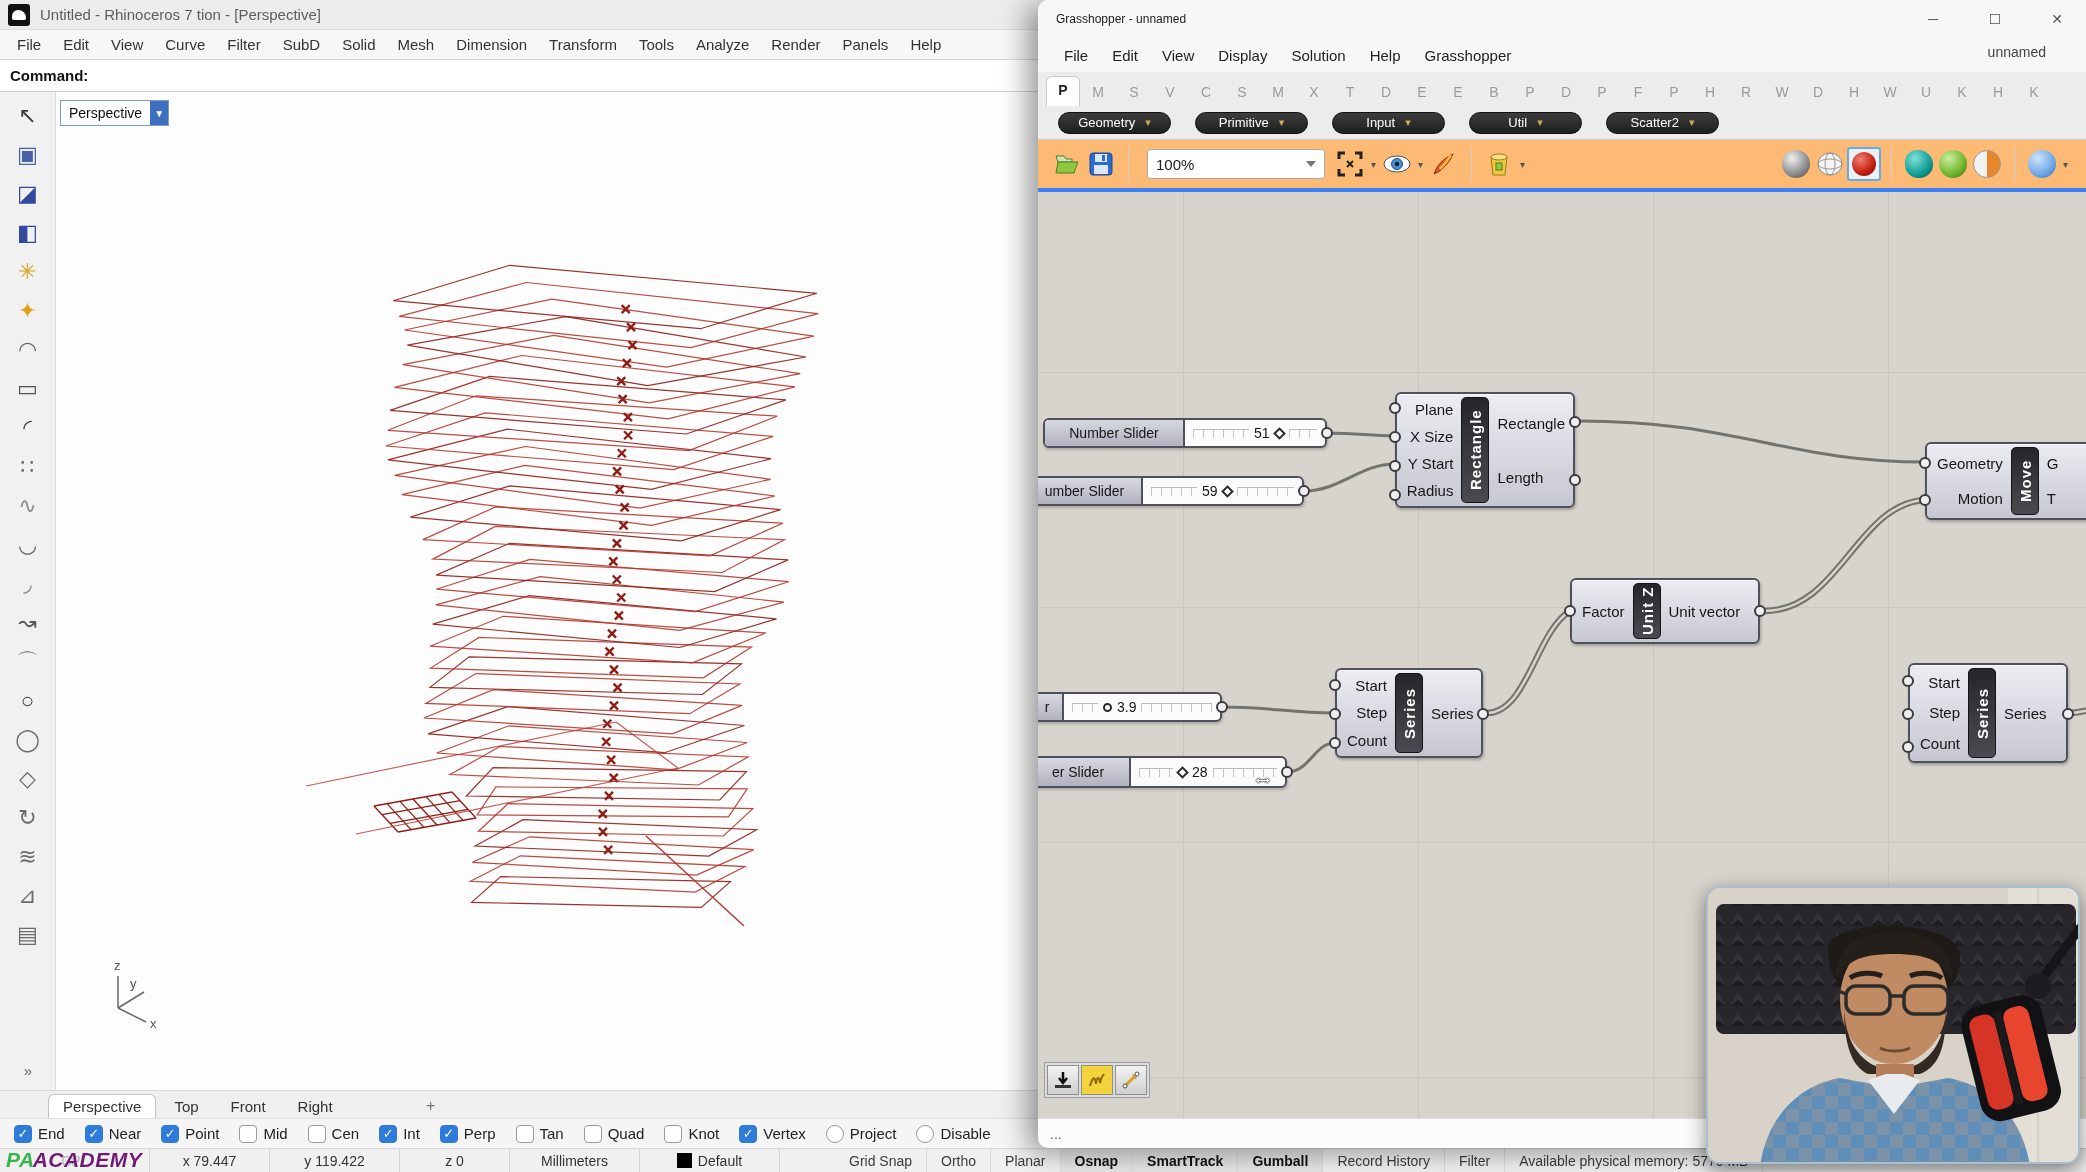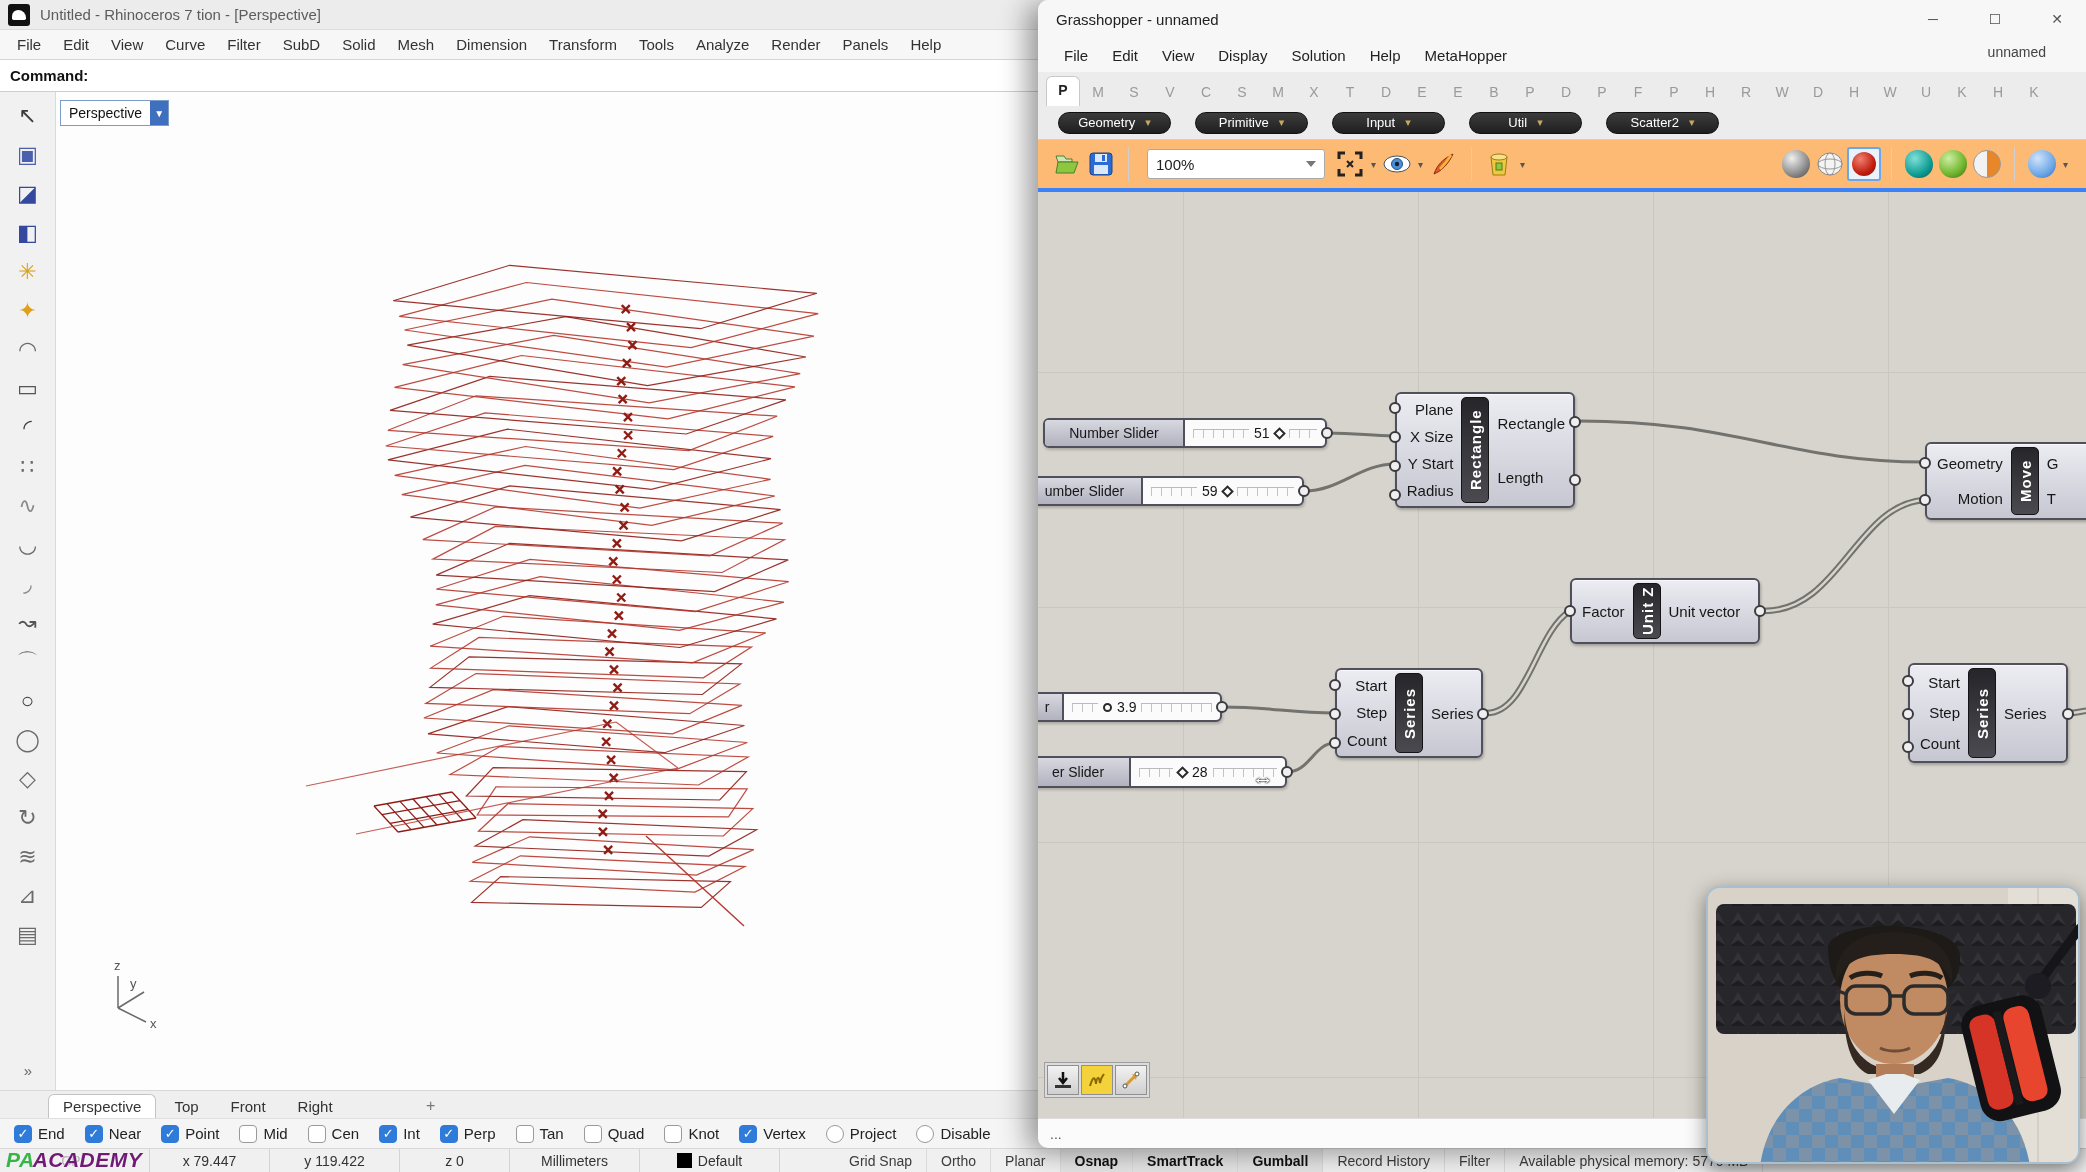--- a/index.html
+++ b/index.html
@@ -68,21 +68,21 @@
   .wm-academy { color:#701a75; text-shadow:0 0 2px #fff; margin-left:-2px; }
   .st-swatch { width:15px; height:15px; background:#000; margin-right:6px; }
   .st-toggle { padding:0 14px; height:100%; display:flex; align-items:center; border-right:1px solid #dadada; color:#3c3c3c; white-space:nowrap; }
   .st-toggle.active { font-weight:bold; color:#111; background:#e4e4e4; }
 
   
   #gh { position:absolute; left:1038px; top:0; width:1048px; height:1148px; background:#f2f2f2;
     border-radius:10px 0 0 10px; box-shadow:-10px 4px 28px rgba(0,0,0,.4); z-index:20; overflow:hidden; }
   .g-titlebar { position:absolute; left:0; top:0; width:100%; height:38px; background:#f7f7f7;
     display:flex; align-items:center; padding-left:18px; }
-  .g-title { font-size:15px; color:#222; }
+  .g-title { font-size:12px; color:#222; }
   .g-ctrls { position:absolute; right:18px; top:0; height:38px; display:flex; gap:40px; align-items:center; }
   .g-ctrl { font-size:14px; color:#555; width:22px; text-align:center; }
   .g-menubar { position:absolute; left:0; top:38px; width:100%; height:34px; display:flex;
     align-items:center; padding-left:14px; background:#f7f7f7; }
   .g-menu-item { font-size:15px; color:#222; padding:0 12px; }
   .g-unnamed { position:absolute; right:40px; top:44px; font-size:14px; color:#444; }
 
   .g-tabs { position:absolute; left:0; top:72px; width:100%; height:34px; background:#ececec;
     display:flex; align-items:flex-end; padding-left:8px; }
   .g-tab { width:36px; text-align:center; font-size:14px; color:#9a9a9a; padding-bottom:6px; }
@@ -449,21 +449,21 @@
   </div>
 
   <div class="g-menubar">
 
   <span class="g-menu-item">File</span>
       <span class="g-menu-item">Edit</span>
       <span class="g-menu-item">View</span>
       <span class="g-menu-item">Display</span>
       <span class="g-menu-item">Solution</span>
       <span class="g-menu-item">Help</span>
-      <span class="g-menu-item">MetaHopper</span>
+      <span class="g-menu-item">Grasshopper</span>
     </div>
   <span class="g-unnamed">unnamed</span>
 
   <div class="g-tabs">
 
   <span class="g-tab active">P</span>
       <span class="g-tab">M</span>
       <span class="g-tab">S</span>
       <span class="g-tab">V</span>
       <span class="g-tab">C</span>

